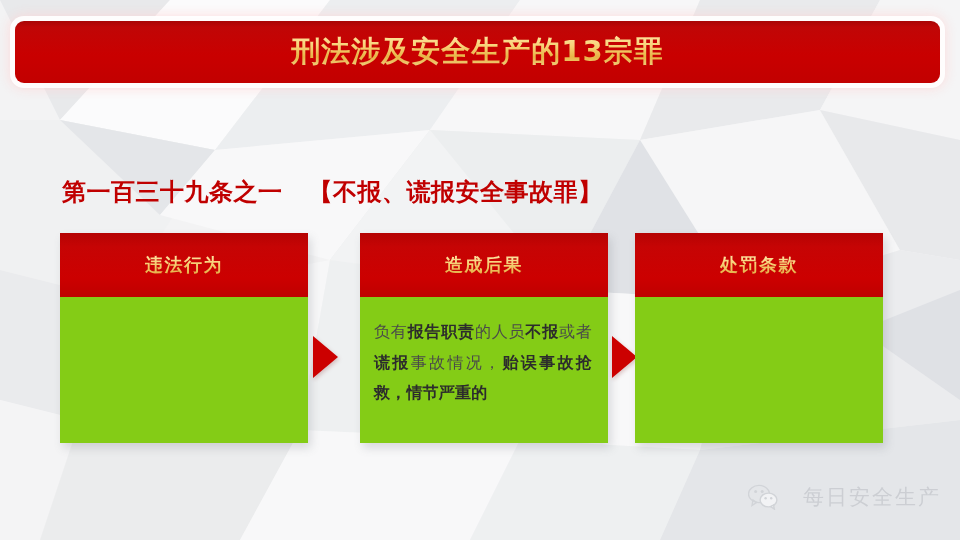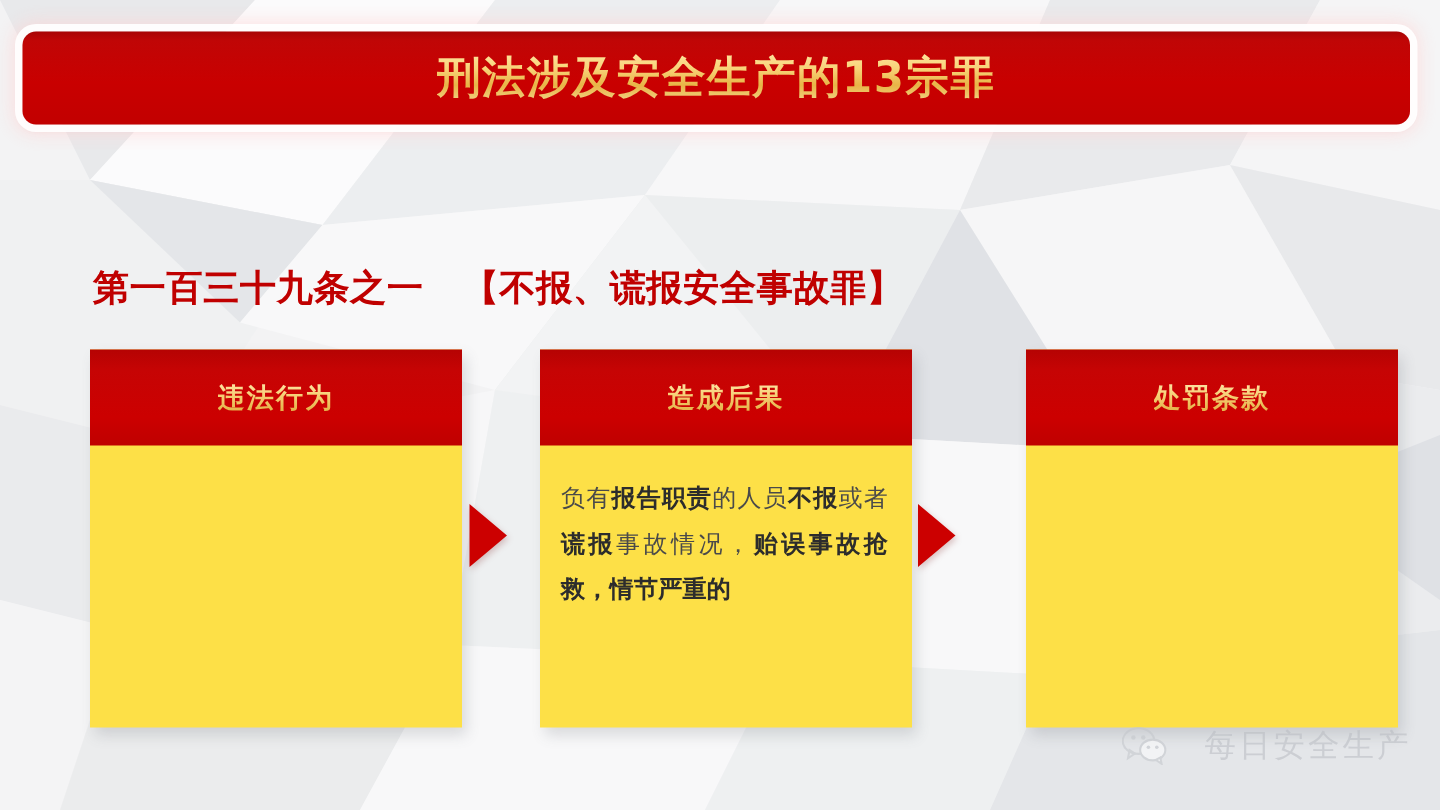--- a/index.html
+++ b/index.html
@@ -42,28 +42,28 @@
   #subtitle {
     position:absolute; left:62px; top:152px;
     font-size:24px; font-weight:bold;
     color:#c00000; white-space:nowrap; z-index:4;
     letter-spacing:0.5px;
     margin-top:24px;
   }
   #subtitle .gap { display:inline-block; width:26px; }
   
   .card {
-    position:absolute; top:233px; width:248px; height:252px;
-    background:#fde047;
+    position:absolute; top:233px; width:248px; height:210px;
+    background:#84cc16;
     box-shadow:3px 5px 9px rgba(90,95,105,0.20);
     z-index:4;
   }
   #card-0 { left:60px;  }
   #card-1 { left:360px; }
-  #card-2 { left:684px; }
+  #card-2 { left:635px; }
   .card-header {
     height:64px; width:100%;
     background:linear-gradient(180deg,#b50303 0%,#c60404 22%,#cc0000 70%,#bf0000 100%);
     display:flex; align-items:center; justify-content:center;
   }
   .card-header-text {
     font-size:18px; font-weight:bold; letter-spacing:1.5px;
     background:linear-gradient(180deg,#ffeab2 0%,#f6cf74 45%,#e0a93c 100%);
     -webkit-background-clip:text; background-clip:text;
     -webkit-text-fill-color:transparent; color:#eec濃;

